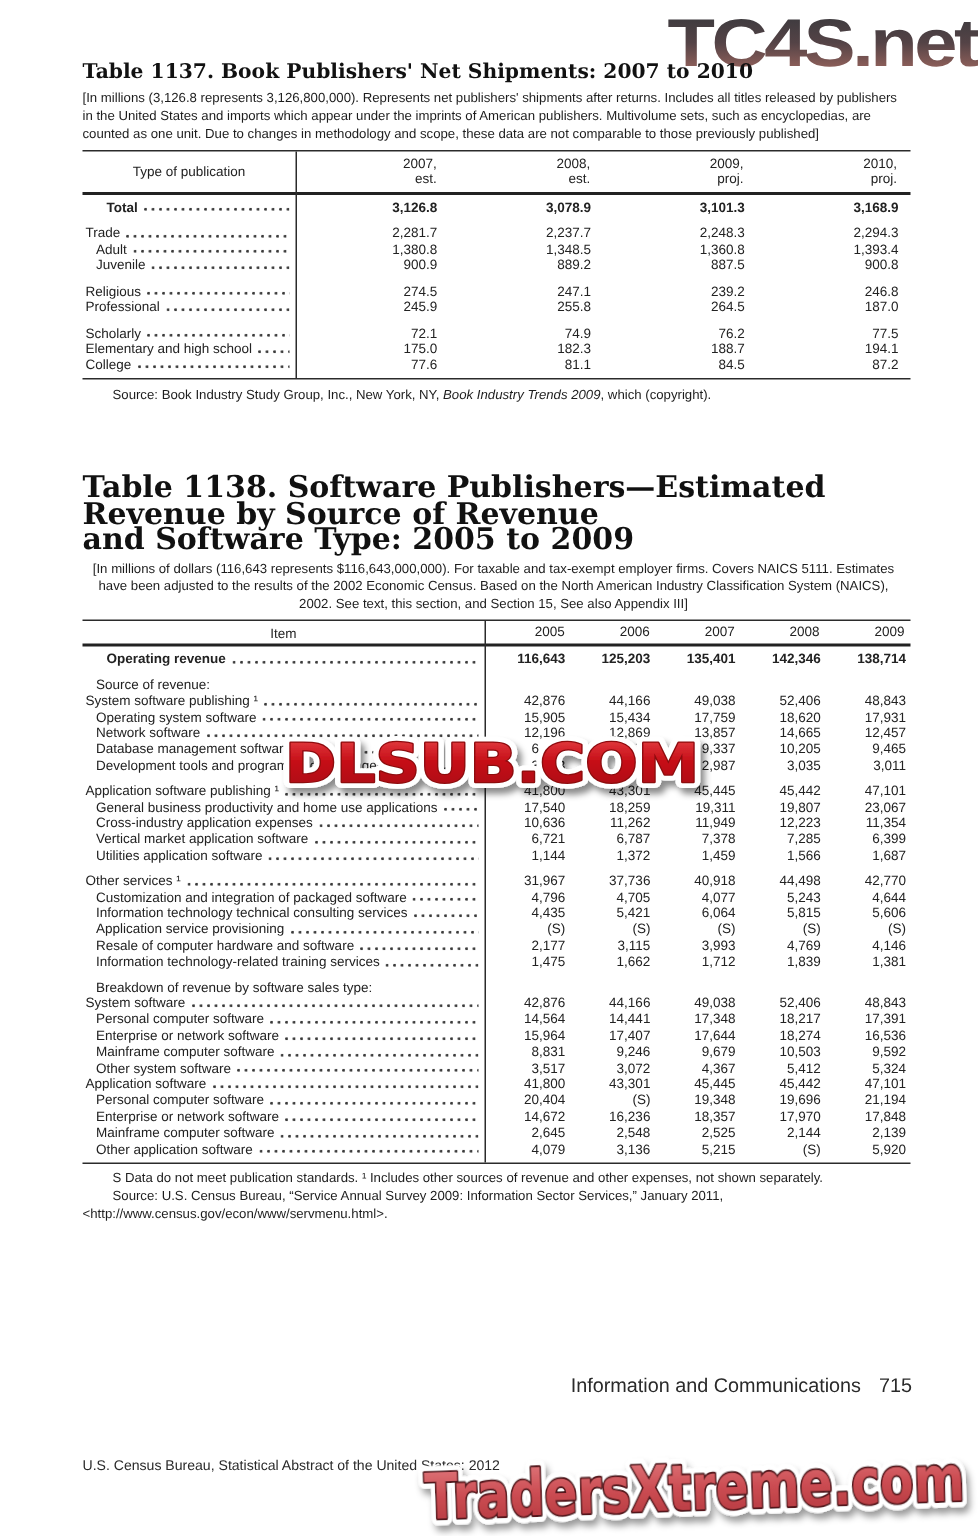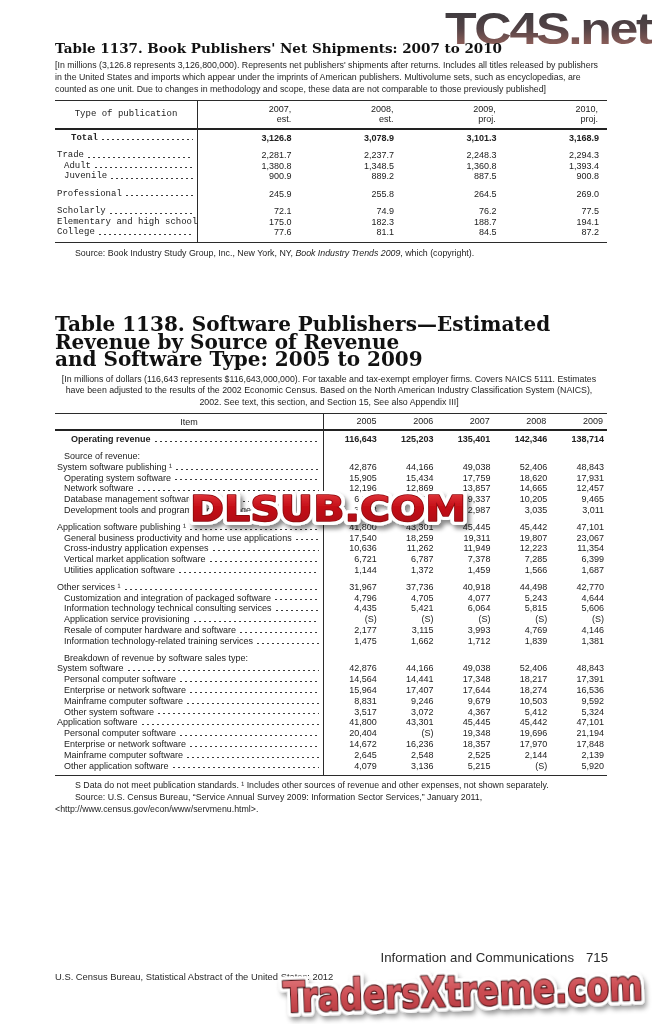--- a/index.html
+++ b/index.html
@@ -17,21 +17,21 @@
   .grid{position:relative;margin-top:4px;}
   .rule{height:1px;background:#2b2b2b;}
   .rule2{height:2px;background:#222;}
   .vrule{position:absolute;width:1px;background:#2b2b2b;top:0;bottom:0;}
   .t1137 .vrule{left:142px;}
   .t1138 .vrule{left:268px;}
   .thead{display:flex;align-items:stretch;}
   .t1137 .thead{padding:3px 0 3px;}
   .t1138 .thead{padding:2px 0 2px;}
   .stub{display:flex;flex-shrink:0;}
-  .t1137 .stub{width:142px;font-family:Liberation Mono, monospace;}
+  .t1137 .stub{width:142px;}
   .t1138 .stub{width:268px;}
   .hstub{align-items:center;justify-content:center;text-align:center;font-size:9px;}
   .hcols{flex:1;display:flex;}
   .hcell{font-size:9px;text-align:right;white-space:nowrap;box-sizing:border-box;}
   .t1137 .hcell{width:102.25px;padding-right:8px;line-height:10.5px;align-self:center;}
   .t1138 .hcell{width:56.6px;padding-right:3px;line-height:11px;align-self:center;}
   .rows{padding:3px 0 4px;}
   .trow{display:flex;font-size:9px;gap:12px;}
   .t1137 .trow{line-height:10.5px;}
   .t1138 .trow{line-height:10.8px;}
@@ -134,27 +134,37 @@
                 <span class="dots"></span>
               </span>
               <span class="val">900.9</span>
               <span class="val">889.2</span>
               <span class="val">887.5</span>
               <span class="val">900.8</span>
             </div>
             <div class="gap7"></div>
             <div class="trow">
               <span class="stub">
+                <span class="lab ind0">Religious</span>
+                <span class="dots"></span>
+              </span>
+              <span class="val">274.5</span>
+              <span class="val">247.1</span>
+              <span class="val">239.2</span>
+              <span class="val">246.8</span>
+            </div>
+            <div class="trow">
+              <span class="stub">
                 <span class="lab ind0">Professional</span>
                 <span class="dots"></span>
               </span>
               <span class="val">245.9</span>
               <span class="val">255.8</span>
               <span class="val">264.5</span>
-              <span class="val">269.0</span>
+              <span class="val">187.0</span>
             </div>
             <div class="gap7"></div>
             <div class="trow">
               <span class="stub">
                 <span class="lab ind0">Scholarly</span>
                 <span class="dots"></span>
               </span>
               <span class="val">72.1</span>
               <span class="val">74.9</span>
               <span class="val">76.2</span>
@@ -540,21 +550,21 @@
       <filter id="f-dlsub" x="-20%" y="-20%" width="140%" height="160%">
         <feDropShadow dx="3" dy="4" stdDeviation="2.2" flood-color="#000000" flood-opacity="0.45"></feDropShadow>
       </filter>
     </defs>
     <g filter="url(#f-dlsub)">
       <text x="148" y="39" text-anchor="middle" font-family="DejaVu Sans, sans-serif" font-size="36" font-weight="bold" paint-order="stroke" stroke="#ffffff" stroke-width="8" stroke-linejoin="round" fill="url(#g-dlsub)" textLength="276" lengthAdjust="spacingAndGlyphs">DLSUB.COM</text>
       <text x="148" y="39" text-anchor="middle" font-family="DejaVu Sans, sans-serif" font-size="36" font-weight="bold" paint-order="stroke" stroke="#8d070d" stroke-width="1.6" stroke-linejoin="round" fill="url(#g-dlsub)" textLength="276" lengthAdjust="spacingAndGlyphs">DLSUB.COM</text>
     </g>
   </svg>
 
-  <div class="abs pagefoot" style="right:44px;top:950px;">
+  <div class="abs pagefoot" style="right:44px;top:916px;">
     <span>Information and Communications</span>
     <span class="pn">715</span>
   </div>
   <div class="abs credit" style="left:55px;top:971px;">U.S. Census Bureau, Statistical Abstract of the United States: 2012</div>
 
   <svg class="abs" style="left:272px;top:961px;" width="382" height="63" viewBox="0 0 382 63">
     <defs>
       <linearGradient id="g-trad" x1="0" y1="0" x2="0" y2="1">
         <stop offset="0.05" stop-color="#e0797d"></stop>
         <stop offset="0.5" stop-color="#cc4d53"></stop>

